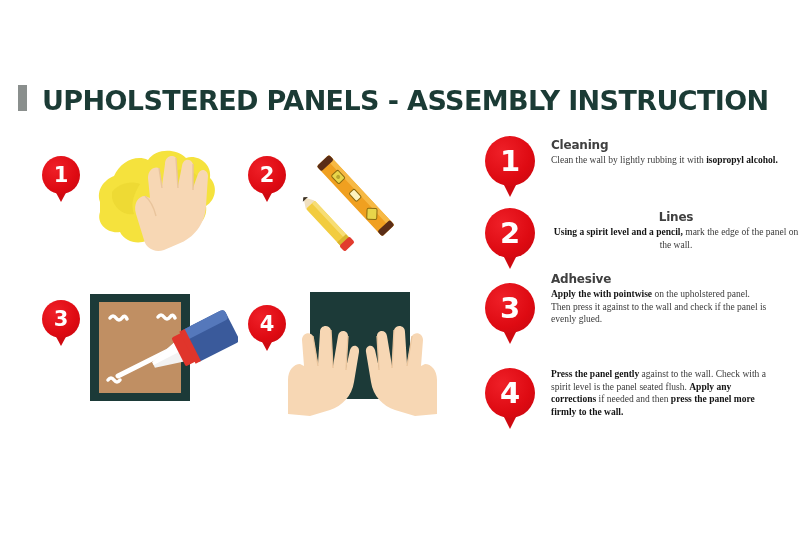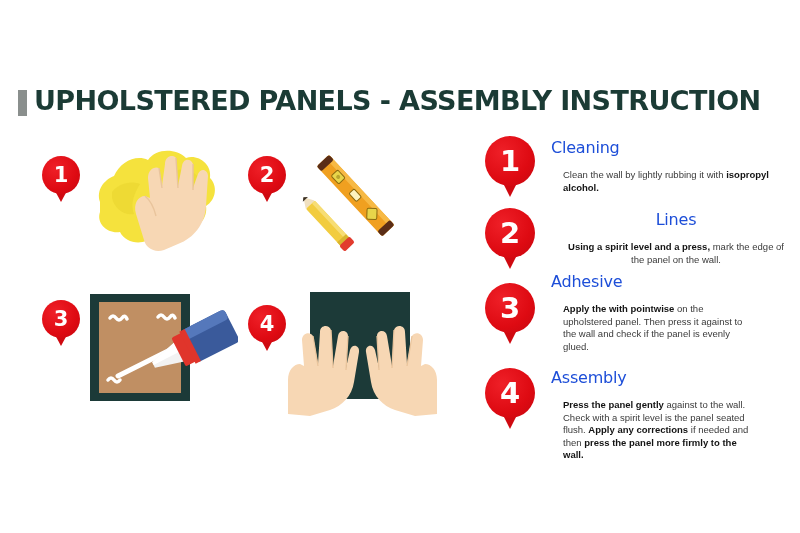--- a/index.html
+++ b/index.html
@@ -17,22 +17,22 @@
     background: #ffffff;
     overflow: hidden;
   }
 
   
   .title-row {
     position: absolute;
     left: 18px;
     top: 85px;
     display: flex;
-    align-items: flex-end;
-    gap: 7px;
+    align-items: flex-start;
+    gap: 15px;
   }
   .title-bar {
     width: 9px;
     height: 26px;
     background: #8a8f8d;
   }
   .title-text {
     font-family: "DejaVu Sans", sans-serif;
     font-size: 27px;
     font-weight: bold;
@@ -91,32 +91,32 @@
     border-top: 18px solid #cf0910;
   }
 
   
   .step-block {
     position: absolute;
     width: 250px;
   }
   .step-head {
     font-family: "DejaVu Sans", sans-serif;
-    font-size: 16px;
-    font-weight: normal;
-    color: #1d4ed8;
+    font-size: 12px;
+    font-weight: bold;
+    color: #404040;
     margin: 0 0 2px 0;
     letter-spacing: -0.2px;
   }
   .step-body {
-    font-family: Liberation Sans, sans-serif;
+    font-family: Liberation Serif, serif;
     font-size: 9.5px;
     line-height: 12.5px;
     color: #3a3a3a;
-    margin: 12px;
+    margin: 0;
   }
   .step-body b { color: #141414; font-weight: bold; }
 
   
   .illus { position: absolute; }
 
   
   
   
   
@@ -241,34 +241,33 @@
     <p class="step-head">Cleaning</p>
     <p class="step-body"><span>Clean the wall by lightly rubbing it with </span><b>isopropyl alcohol.</b></p>
   </div>
 
   <div class="pin pin-lg" style="left:485px; top:208px;">
     <div class="pin-tail"></div>
     <div class="pin-circle">2</div>
   </div>
   <div class="step-block" style="left:551px; top:210px;text-align:center;">
     <p class="step-head">Lines</p>
-    <p class="step-body"><b>Using a spirit level and a press,</b><span> mark the edge of the panel on the wall.</span></p>
+    <p class="step-body"><b>Using a spirit level and a pencil,</b><span> mark the edge of the panel on the wall.</span></p>
   </div>
 
   <div class="pin pin-lg" style="left:485px; top:283px;">
     <div class="pin-tail"></div>
     <div class="pin-circle">3</div>
   </div>
   <div class="step-block" style="left:551px; top:272px; width:216px;">
     <p class="step-head">Adhesive</p>
     <p class="step-body"><b>Apply the with pointwise</b><span> on the upholstered panel. Then press it against to the wall and check if the panel is evenly glued.</span></p>
   </div>
 
   <div class="pin pin-lg" style="left:485px; top:368px;">
     <div class="pin-tail"></div>
     <div class="pin-circle">4</div>
   </div>
   <div class="step-block" style="left:551px; top:368px; width:220px;">
-    <p class="step-head">Assembly</p>
     <p class="step-body"><b>Press the panel gently</b><span> against to the wall. Check with a spirit level is the panel seated flush. </span><b>Apply any corrections</b><span> if needed and then </span><b>press the panel more firmly to the wall.</b></p>
   </div>
 
 </div>
 
 </body></html>

